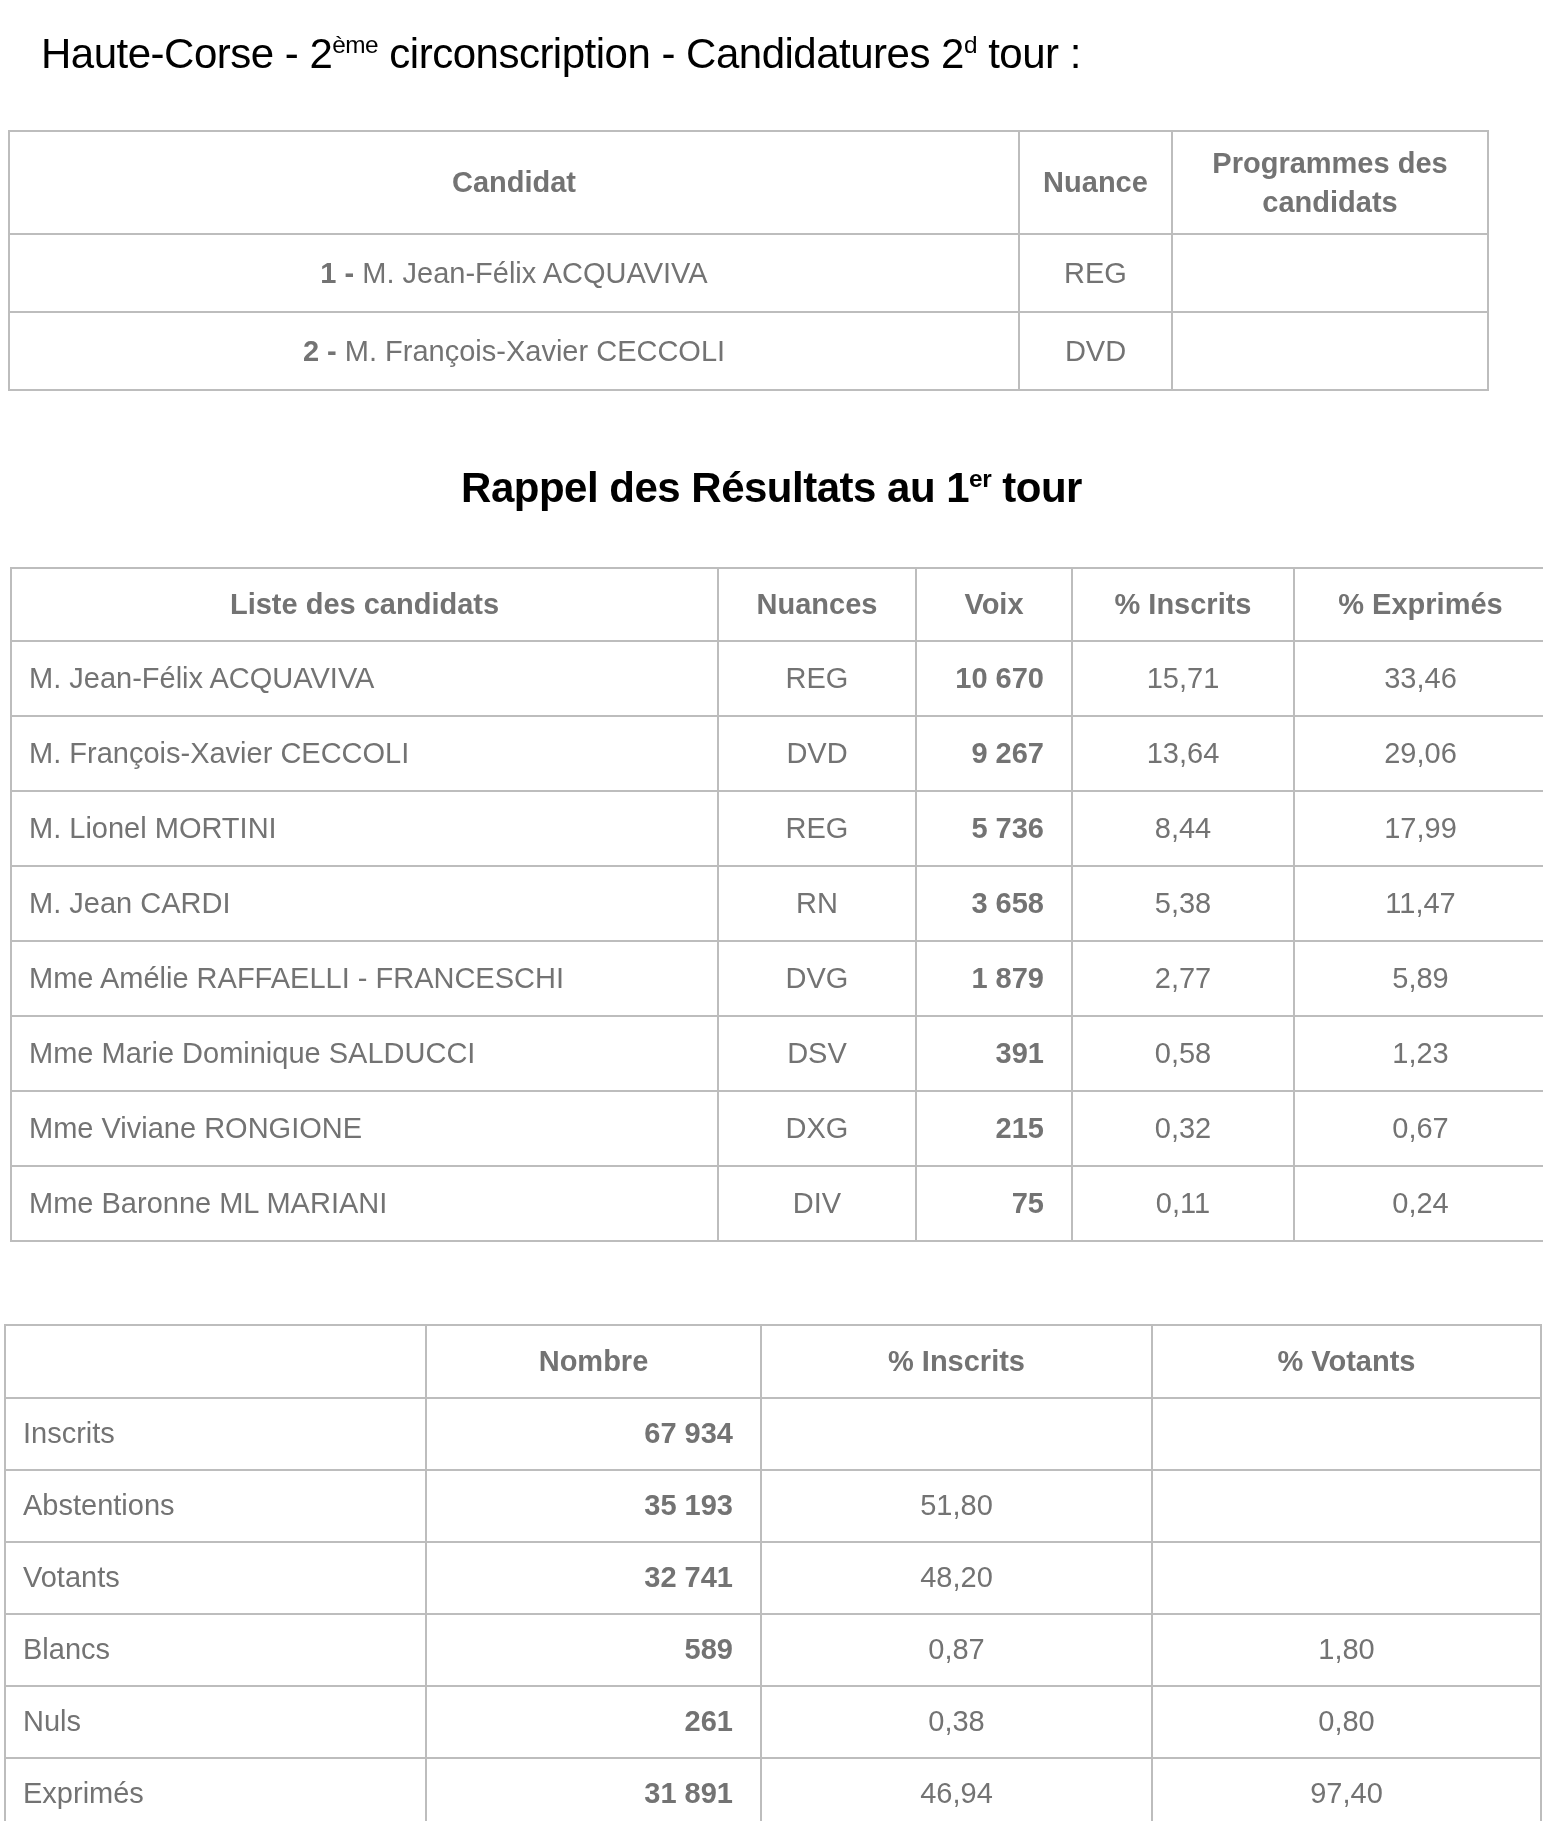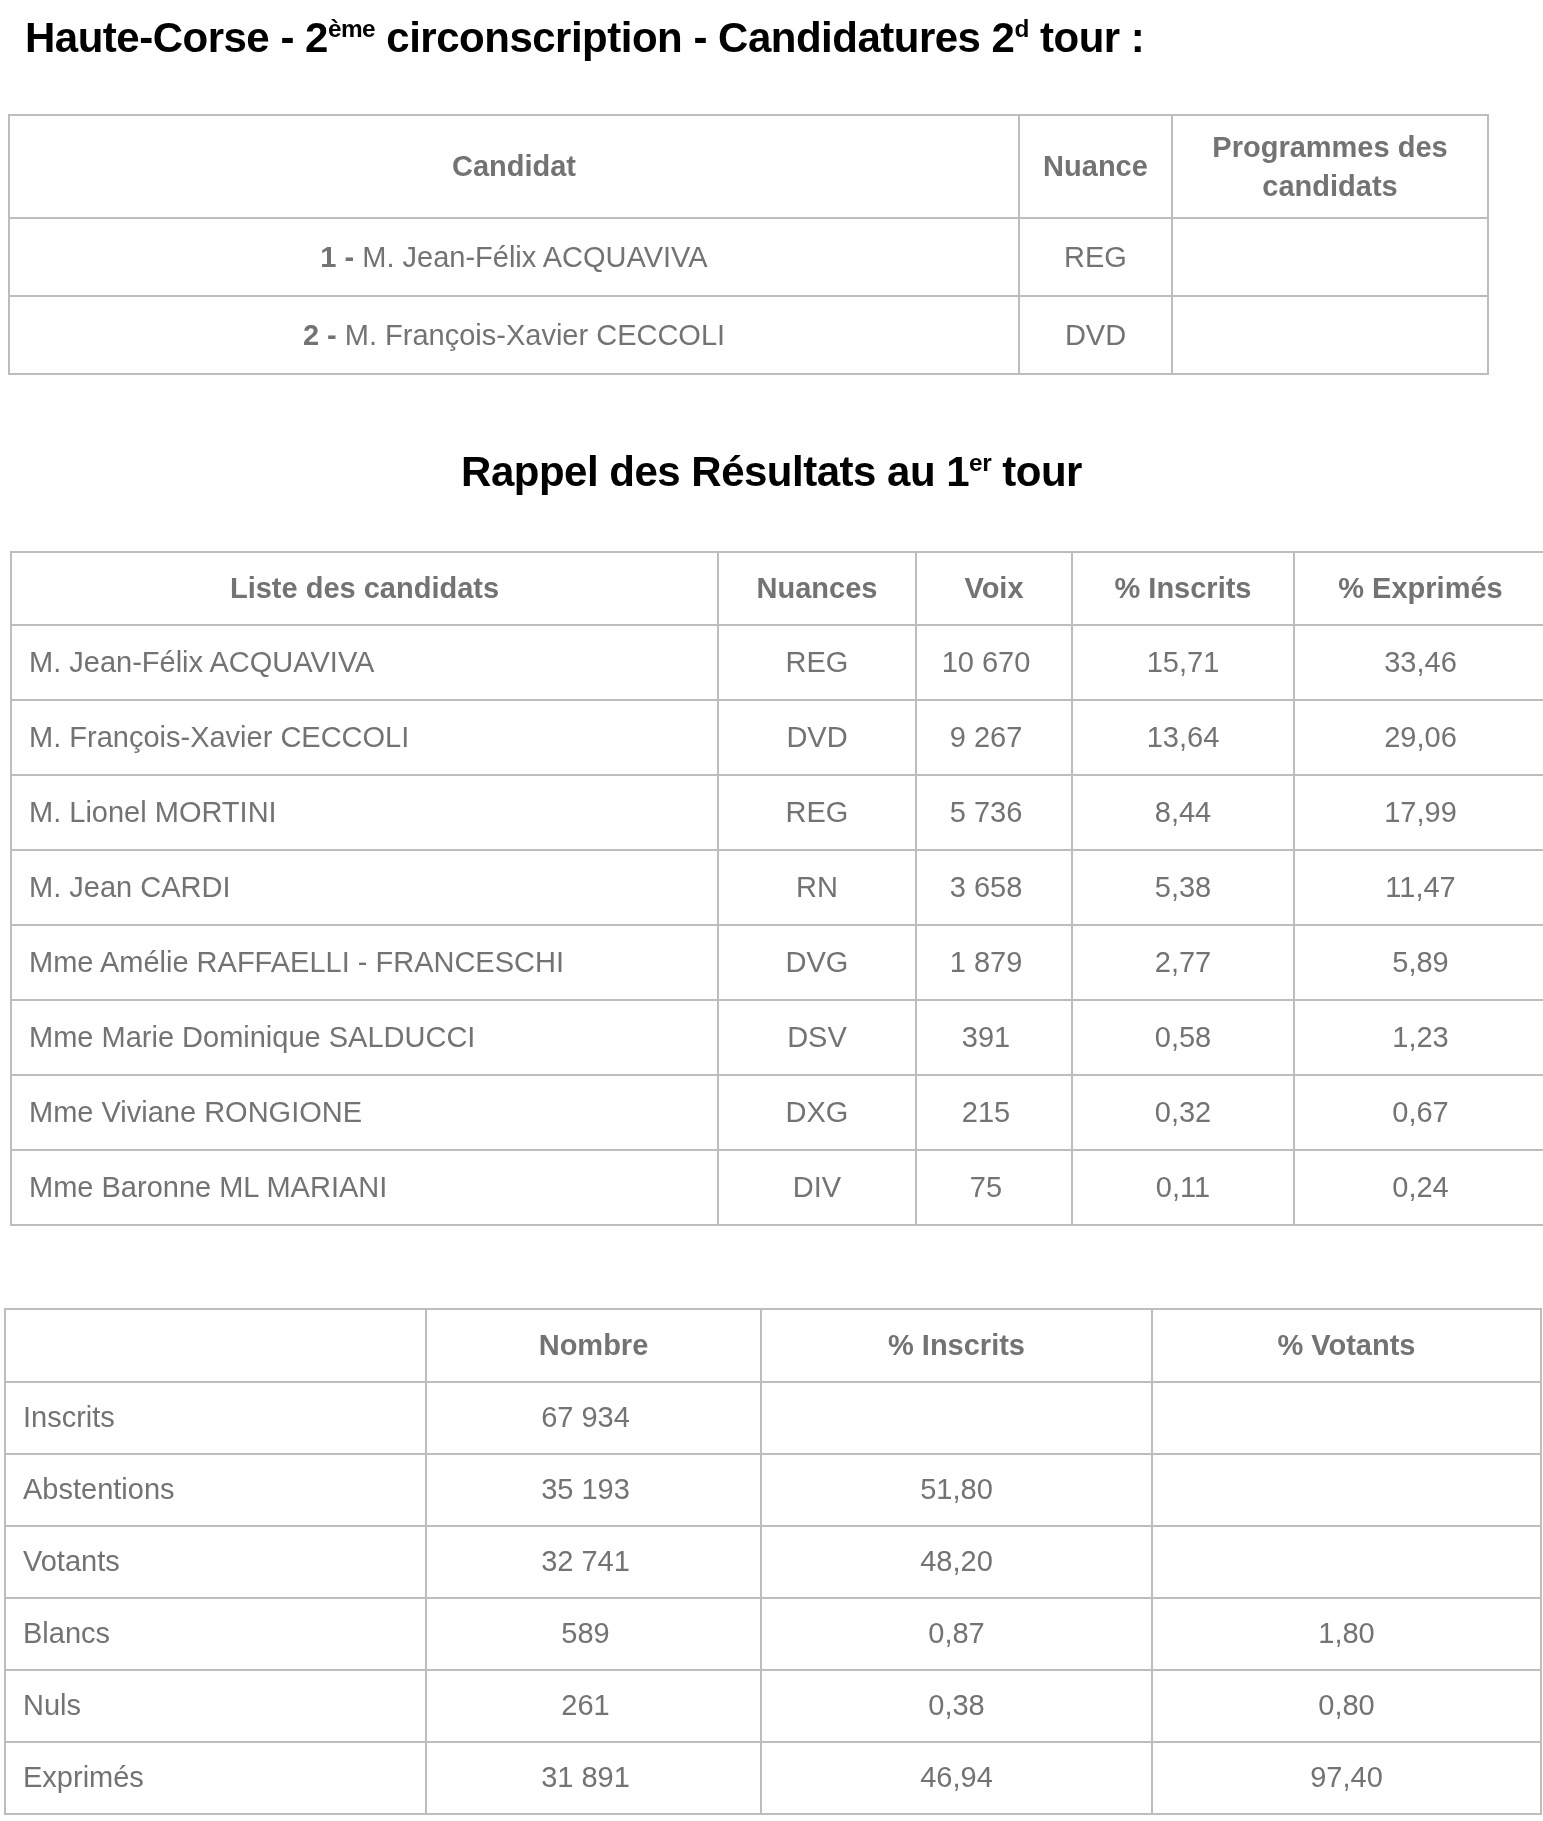--- a/index.html
+++ b/index.html
@@ -2,22 +2,22 @@
 <html><head>
 <meta charset="utf-8">
 <style>
   html,body { margin:0; padding:0; }
   body {
     width:1543px; min-height:1821px; background:#ffffff; color:#000000;
     font-family:"Liberation Sans", sans-serif;
     -webkit-font-smoothing:antialiased;
   }
   h1 {
-    margin:0; padding:14px 0 0 25px;
-    font-size:42px; font-weight:bold; letter-spacing:-0.5px; line-height:1.15;
+    margin:16px; padding:14px 0 0 25px;
+    font-size:42px; font-weight:normal; letter-spacing:-0.5px; line-height:1.15;
   }
   h1 sup, h2 sup { font-size:0.58em; vertical-align:super; line-height:0; }
   h2 {
     margin:73px 0 0 0; text-align:center;
     font-size:42px; font-weight:bold; letter-spacing:-0.5px; line-height:1.15;
   }
   table {
     border-collapse:collapse; table-layout:fixed;
     font-size:29px; color:#737373;
   }
@@ -34,21 +34,21 @@
   #results-table { margin:54px 0 0 10px; width:1536px;border-radius:13px; }
   #results-table th { height:71px; }
   #results-table td { height:71px; }
 
   
   #participation-table { margin:82px 8px 0 4px; width:1536px; }
   #participation-table th { height:71px; }
   #participation-table td { height:68px;border-radius:9px; }
 
   .cell-left  { text-align:left;  padding-left:17px; }
-  .cell-right { text-align:center; padding-right:17px; }
+  .cell-right { text-align:right; padding-right:27px;font-weight:bold; }
   .bold { font-weight:bold; }
 </style>
 </head>
 <body>
 
 <h1><span>Haute-Corse - 2</span><sup>ème</sup><span> circonscription - Candidatures 2</span><sup>d</sup><span> tour :</span></h1>
 
 <table id="candidates-table">
   <colgroup>
       <col style="width:1010px">

